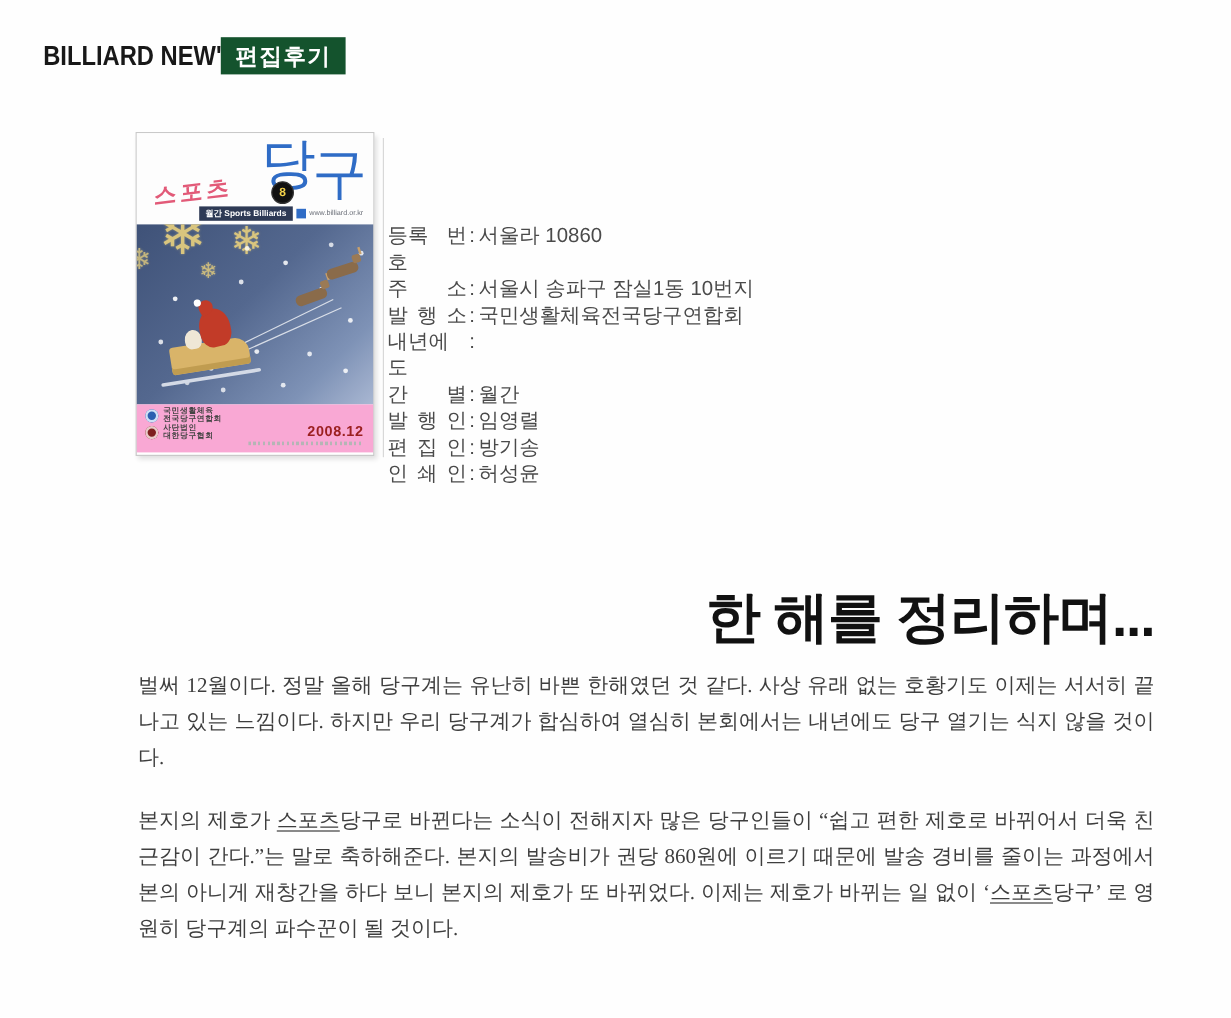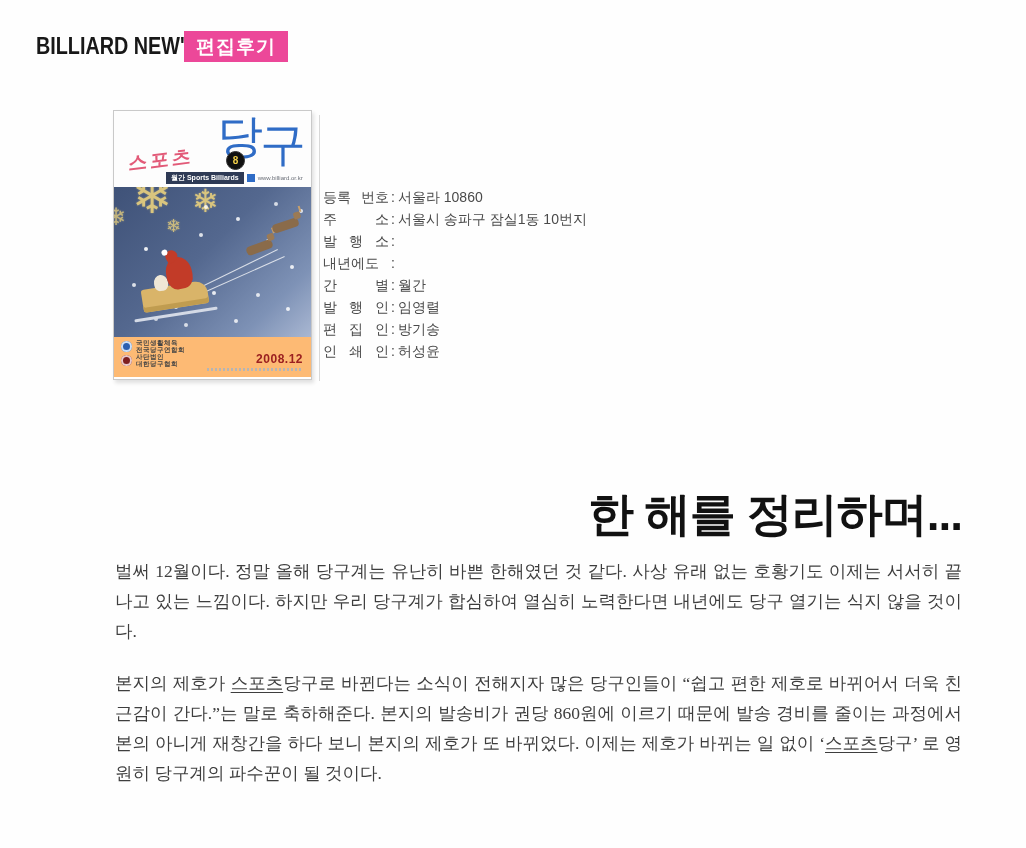--- a/index.html
+++ b/index.html
@@ -2,21 +2,21 @@
 <html><head>
 <meta charset="utf-8">
 <style>
   html,body{margin:0;padding:0;background:#ffffff;}
   .page{position:relative;width:1026px;height:848px;background:#fefefe;overflow:hidden;
         font-family:"Liberation Sans",sans-serif;}
 
   
   .brand{position:absolute;left:36px;top:33px;font-size:23px;font-weight:900;color:#181818;
          letter-spacing:0;transform:scaleX(.86);transform-origin:left center;white-space:nowrap;}
-  .badge{position:absolute;left:184px;top:31px;width:104px;height:31px;background:#ec4899;
+  .badge{position:absolute;left:184px;top:31px;width:104px;height:31px;background:#14532d;
          color:#fff;font-size:19px;font-weight:700;display:flex;align-items:center;justify-content:center;
          letter-spacing:1px;}
 
   
   .cover{position:absolute;left:113px;top:110px;width:197px;height:268px;background:#fff;
          border:1px solid #c9c9c9;box-shadow:2px 3px 4px rgba(0,0,0,.12);}
   .cover:after{content:"";position:absolute;right:-9px;top:4px;bottom:-2px;width:1px;background:#d8d8d8;}
   .cover-top{position:relative;height:76px;background:#fdfdfd;}
   .cv-script{position:absolute;left:14px;top:36px;font-size:19px;font-weight:700;color:#e25a78;
              letter-spacing:3px;transform:rotate(-7deg) skewX(-8deg);}
@@ -56,33 +56,33 @@
   .sled{position:absolute;left:28px;top:98px;width:66px;height:23px;background:#d9b469;border-radius:3px 12px 3px 3px;
         transform:rotate(-9deg);box-shadow:inset 0 -5px 0 #c09c50;}
   .runner{position:absolute;left:20px;top:126px;width:84px;height:3px;background:#d4dae6;border-radius:2px;transform:rotate(-9deg);}
   .santa{position:absolute;left:52px;top:70px;width:26px;height:32px;background:#c23b28;
          border-radius:55% 55% 42% 42%;transform:rotate(-12deg);}
   .santa:before{content:"";position:absolute;left:3px;top:-8px;width:12px;height:12px;background:#c23b28;
          border-radius:50% 50% 50% 0;transform:rotate(-18deg);}
   .santa:after{content:"";position:absolute;left:0;top:-10px;width:6px;height:6px;background:#fff;border-radius:50%;}
   .sack{position:absolute;left:40px;top:88px;width:14px;height:16px;background:#efe7d6;border-radius:50% 50% 40% 40%;transform:rotate(-8deg);}
 
-  .cover-bottom{position:relative;height:40px;background:#fdba74;padding:2px 7px 0 7px;box-sizing:border-box;}
+  .cover-bottom{position:relative;height:40px;background:#f9a8d4;padding:2px 7px 0 7px;box-sizing:border-box;}
   .logo-row{display:flex;align-items:center;gap:4px;line-height:1.1;}
   .logo-dot{width:11px;height:11px;border-radius:50%;flex:0 0 auto;position:relative;}
   .ld-blue{background:#2b5fb0;box-shadow:inset 0 0 0 2px #cfe0f5;}
   .ld-red{background:#7e1f1f;box-shadow:inset 0 0 0 2px #e8c9c9;}
   .logo-txt{font-size:6.5px;color:#444;font-weight:700;letter-spacing:.5px;}
   .issue-wrap{position:absolute;right:8px;bottom:6px;text-align:right;}
   .issue{font-size:12px;font-weight:900;color:#9b2020;letter-spacing:.5px;}
   .micro{margin-top:2px;width:96px;height:3px;
          background:repeating-linear-gradient(90deg,#b5b5b5 0 2px,transparent 2px 4px);}
 
   
-  .pubinfo{position:absolute;left:323px;top:186px;font-size:14px;line-height:22px;color:#4a4a4a;}
+  .pubinfo{position:absolute;left:323px;top:186px;font-size:17px;line-height:22px;color:#4a4a4a;}
   .pubrow{display:flex;}
   .plabel{display:inline-block;width:66px;text-align:justify;text-align-last:justify;flex:0 0 auto;}
   .pcolon{flex:0 0 auto;padding:0 3px 0 2px;}
   .pvalue{white-space:nowrap;}
 
   
   .art-title{position:absolute;right:64px;top:484px;font-size:46px;font-weight:900;color:#111;
              letter-spacing:-1px;font-family:"Liberation Sans",sans-serif;}
   .art-body{position:absolute;left:115px;top:556px;width:847px;font-family:"Liberation Serif",serif;
             font-size:17.5px;line-height:30px;color:#3e3e3e;text-align:justify;}
@@ -158,20 +158,21 @@
     <div class="pubrow">
       <span class="plabel">주 소</span>
         <span class="pcolon">:</span>
       <span class="pvalue">
         <span>서울시 송파구 잠실1동 10번지</span><br>
       </span>
     </div>
     <div class="pubrow">
       <span class="plabel">발 행 소</span>
         <span class="pcolon">:</span>
+      <span class="pvalue">국민생활체육전국당구연합회</span>
     </div>
     <div class="pubrow">
       <span class="plabel">내년에도</span>
         <span class="pcolon">:</span>
     </div>
     <div class="pubrow">
       <span class="plabel">간 별</span>
         <span class="pcolon">:</span>
       <span class="pvalue">월간</span>
     </div>
@@ -188,17 +189,17 @@
     <div class="pubrow">
       <span class="plabel">인 쇄 인</span>
         <span class="pcolon">:</span>
       <span class="pvalue">허성윤</span>
     </div>
   </div>
 
   <div class="art-title">한 해를 정리하며...</div>
 
   <div class="art-body">
-    <p>벌써 12월이다. 정말 올해 당구계는 유난히 바쁜 한해였던 것 같다. 사상 유래 없는 호황기도 이제는 서서히 끝나고 있는 느낌이다. 하지만 우리 당구계가 합심하여 열심히 노력한다면 내년에도 당구 열기는 식지 않을 것이다.</p>
+    <p>벌써 12월이다. 정말 올해 당구계는 유난히 바쁜 한해였던 것 같다. 사상 유래 없는 호황기도 이제는 서서히 끝나고 있는 느낌이다. 하지만 우리 당구계가 합심하여 열심히 본회에서는 내년에도 당구 열기는 식지 않을 것이다.</p>
     <p><span>본지의 제호가 </span><span class="u">스포츠</span><span>당구로 바뀐다는 소식이 전해지자 많은 당구인들이 “쉽고 편한 제호로 바뀌어서 더욱 친근감이 간다.”는 말로 축하해준다. 본지의 발송비가 권당 860원에 이르기 때문에 발송 경비를 줄이는 과정에서 본의 아니게 재창간을 하다 보니 본지의 제호가 또 바뀌었다. 이제는 제호가 바뀌는 일 없이 ‘</span><span class="u">스포츠</span><span>당구’ 로 영원히 당구계의 파수꾼이 될 것이다.</span></p>
   </div>
 
 </div>
 
 </body></html>

